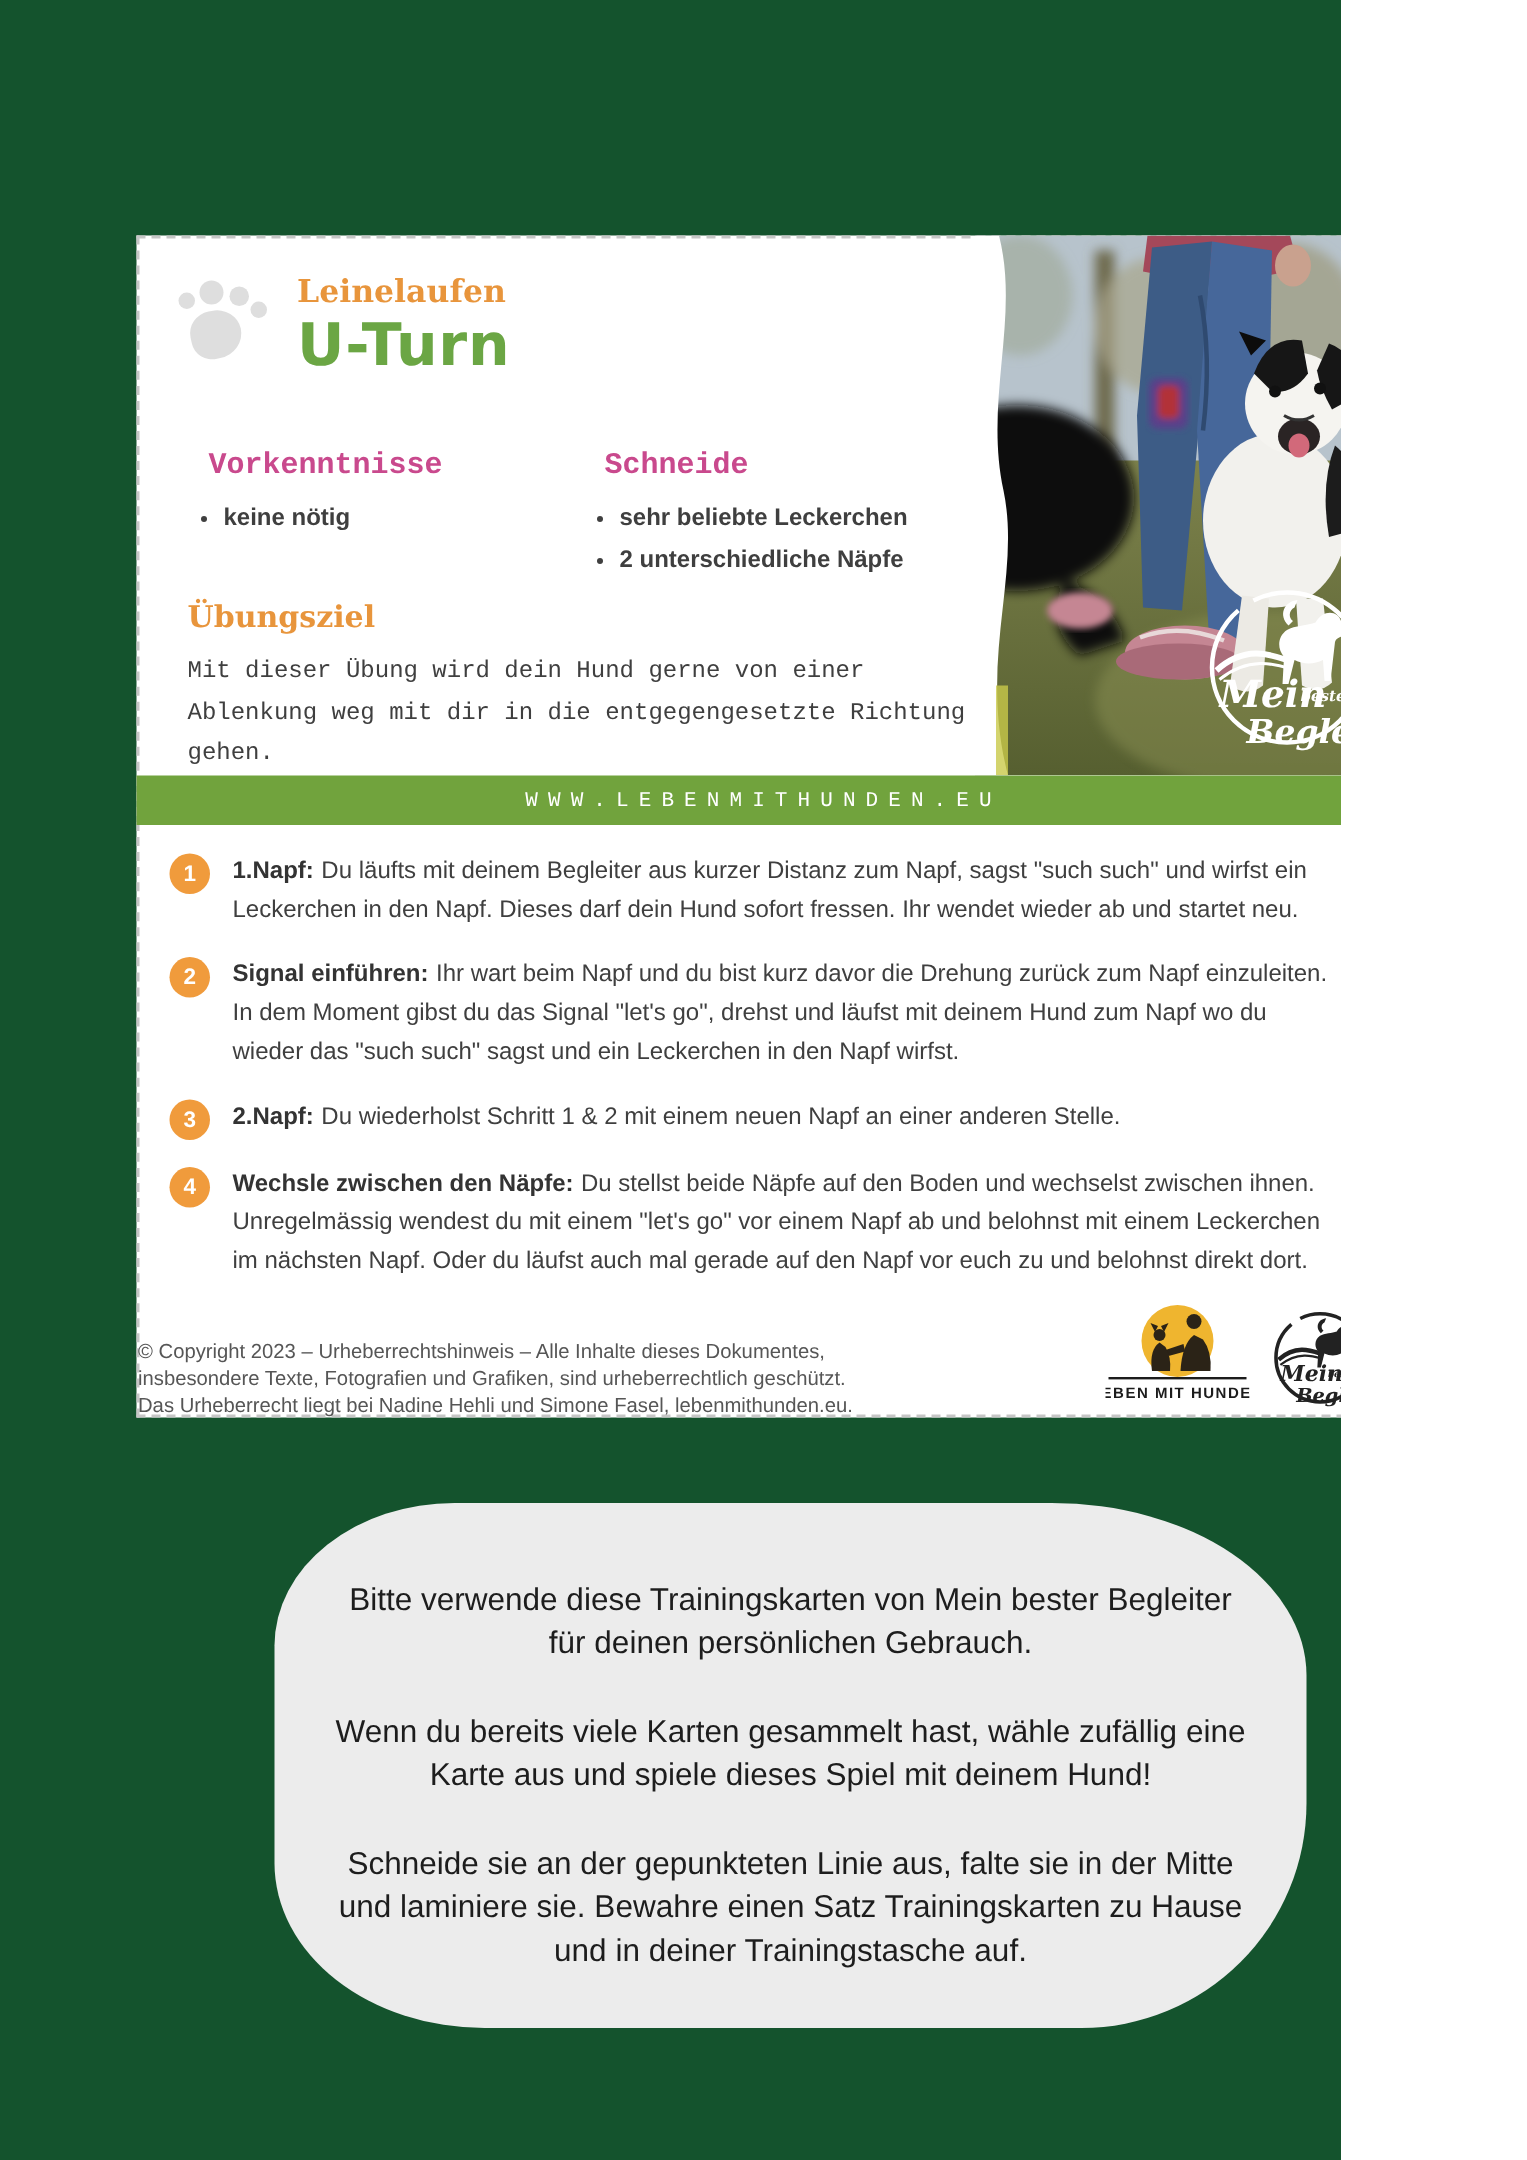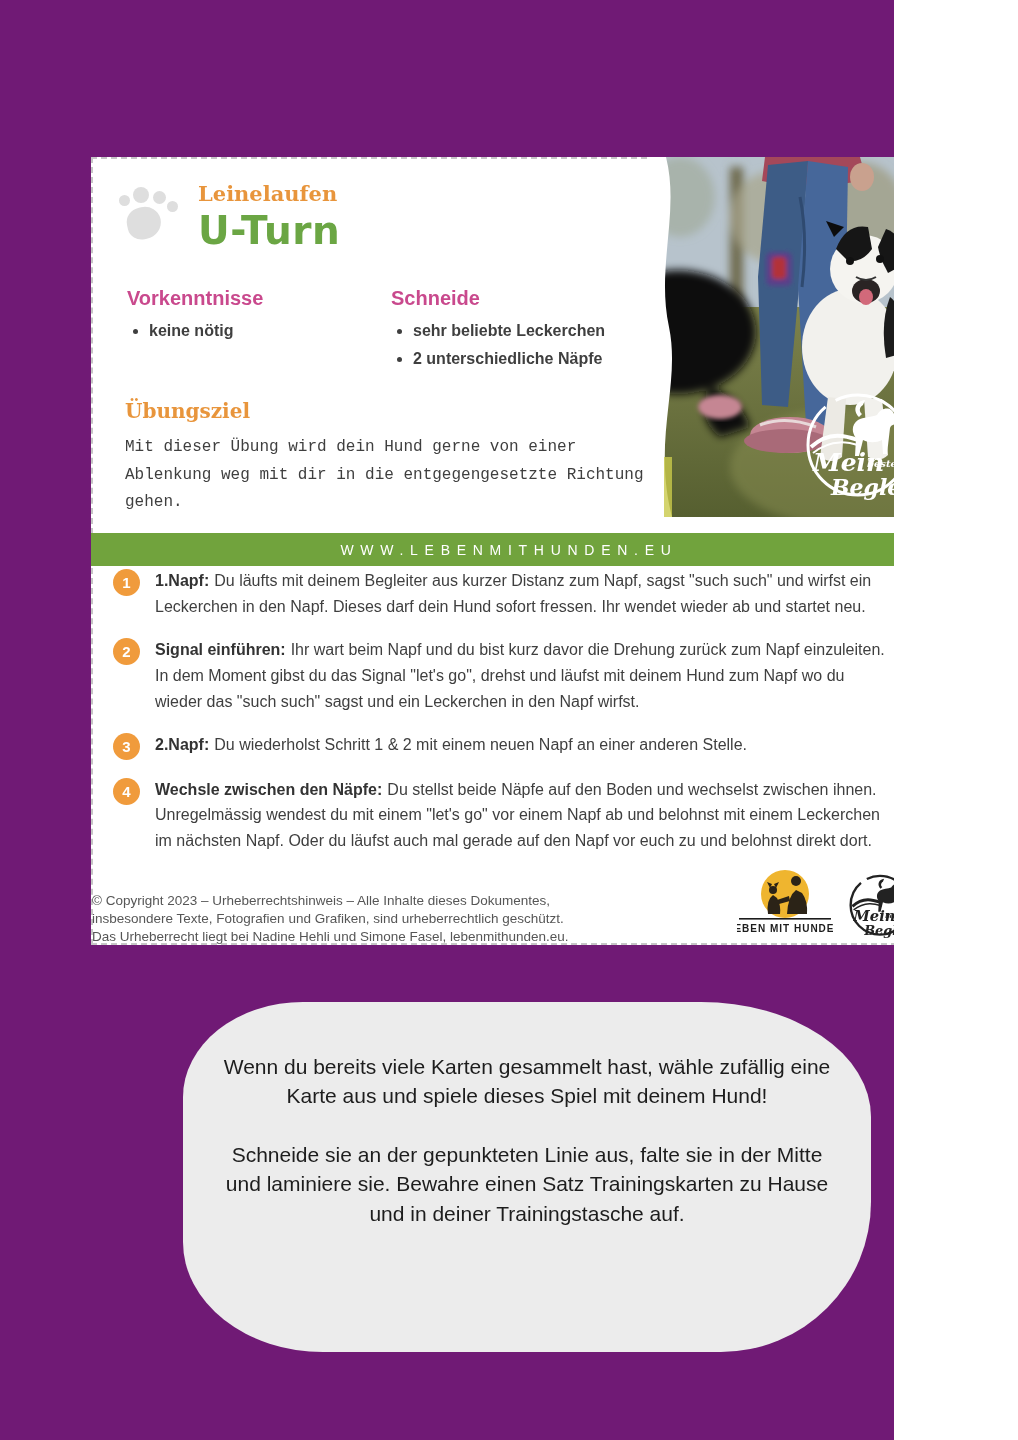--- a/index.html
+++ b/index.html
@@ -1,16 +1,16 @@
 <!DOCTYPE html>
 <html><head>
 <meta charset="utf-8">
 <style>
   html,body{margin:0;padding:0;background:#ffffff;}
-  .page{position:relative;width:894px;height:1440px;background:#701a75;overflow:hidden;
+  .page{position:relative;width:894px;height:1440px;background:#14532d;overflow:hidden;
         font-family:"Liberation Sans",sans-serif;color:#3f3f3f;}
 
   
   .card{position:absolute;left:91px;top:157px;width:836px;height:788px;
         border:2px dashed #c6c6c6;background:#ffffff;box-sizing:border-box;}
 
   
   .paw{position:absolute;left:26px;top:28px;width:58px;height:56px;}
   .paw i{position:absolute;background:#dedede;border-radius:50%;}
   .paw .pad{left:8px;top:20px;width:34px;height:32px;border-radius:48% 52% 55% 45%;transform:rotate(-12deg);}
@@ -20,36 +20,36 @@
   .paw .t4{left:48px;top:14px;width:11px;height:11px;}
 
   .hdr{position:absolute;left:105px;top:22px;}
   .category{font-family:"DejaVu Serif",serif;font-weight:bold;font-size:21px;color:#e8953c;}
   .title{font-family:"DejaVu Sans",sans-serif;font-weight:bold;font-size:39px;color:#6ba644;
          margin:2px 0 0 0;letter-spacing:.5px;}
 
   .col{position:absolute;top:128px;}
   .col.c1{left:34px;width:240px;}
   .col.c2{left:298px;width:260px;}
-  .h-pink{font-family:Liberation Sans, sans-serif;font-weight:bold;font-size:20px;color:#c9498d;margin:0;}
+  .h-pink{font-family:Liberation Mono, monospace;font-weight:bold;font-size:20px;color:#c9498d;margin:12px;}
   .h-orange{font-family:"DejaVu Serif",serif;font-weight:bold;font-size:20px;color:#e8953c;margin:0;}
   .col ul{margin:9px 0 0 0;padding-left:22px;font-size:16px;line-height:1.45;}
   .col li{margin-bottom:5px;font-weight:bold;}
 
   .goal{position:absolute;left:32px;top:240px;width:540px;}
   .goal p{margin:11px 0 0 0;font-size:16px;line-height:1.72;font-family:Liberation Mono, monospace;}
 
   
   .photo{position:absolute;right:-2px;top:-2px;width:277px;height:360px;overflow:hidden;}
   .photo svg.scene{display:block;}
   .photo .mbb-logo{position:absolute;right:8px;bottom:6px;}
 
   
-  .banner{position:absolute;left:-2px;right:-2px;top:374px;height:33px;background:#71a33d;
-          display:flex;align-items:center;justify-content:center;}
+  .banner{position:absolute;left:-2px;right:-2px;top:358px;height:33px;background:#71a33d;
+          display:flex;align-items:center;justify-content:center;font-family:Liberation Mono, monospace;}
   .banner span{color:#ffffff;font-size:14px;letter-spacing:.48em;font-weight:400;}
 
   
   .steps{position:absolute;left:20px;top:409px;width:780px;list-style:none;margin:0;padding:0;}
   .step{display:flex;margin-bottom:17px;}
   .stepnum{flex:0 0 27px;width:27px;height:27px;margin-top:1px;border-radius:50%;background:#f09b3c;
            color:#fff;font-weight:bold;font-size:15px;display:flex;align-items:center;justify-content:center;}
   .step p{margin:0 0 0 15px;font-size:16px;line-height:1.62;width:745px;}
   .step b{margin-right:5px;color:#333;}
 
@@ -240,17 +240,18 @@
         <path d="M62 32 c-7 -7 -3 -16 6 -17 l-2 5 c-4 2 -4 7 -1 9z"></path>
       </g>
       <text class="script" x="16" y="86" font-size="25" fill="#222222">Mein</text>
       <text class="script" x="70" y="82" font-size="10" fill="#222222">bester</text>
       <text class="script" x="34" y="110" font-size="22" fill="#222222">Begleiter</text>
     </svg>
 
   </section>
 
   <div class="note-blob">
+    <p>Bitte verwende diese Trainingskarten von Mein bester Begleiter für deinen persönlichen Gebrauch.</p>
     <p>Wenn du bereits viele Karten gesammelt hast, wähle zufällig eine Karte aus und spiele dieses Spiel mit deinem Hund!</p>
     <p>Schneide sie an der gepunkteten Linie aus, falte sie in der Mitte und laminiere sie. Bewahre einen Satz Trainingskarten zu Hause und in deiner Trainingstasche auf.</p>
   </div>
 
 </div>
 
 </body></html>

